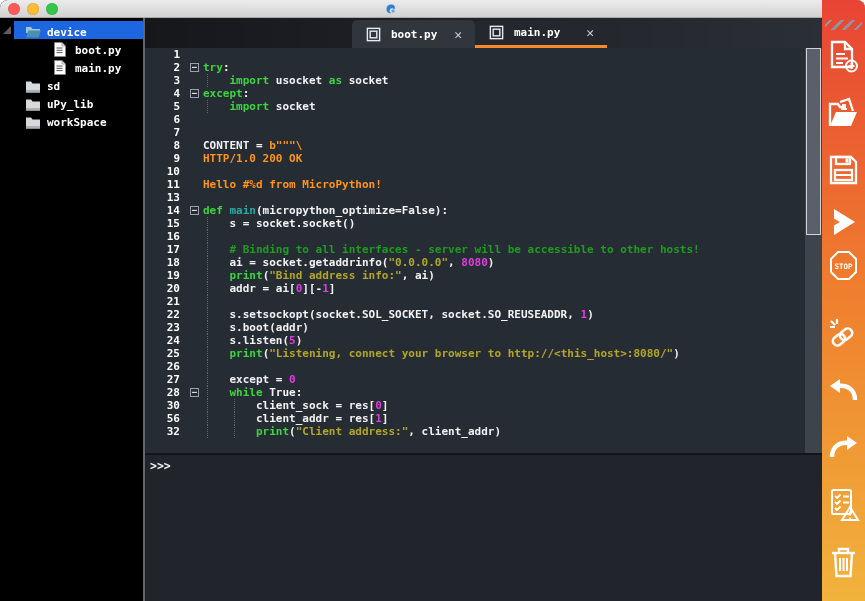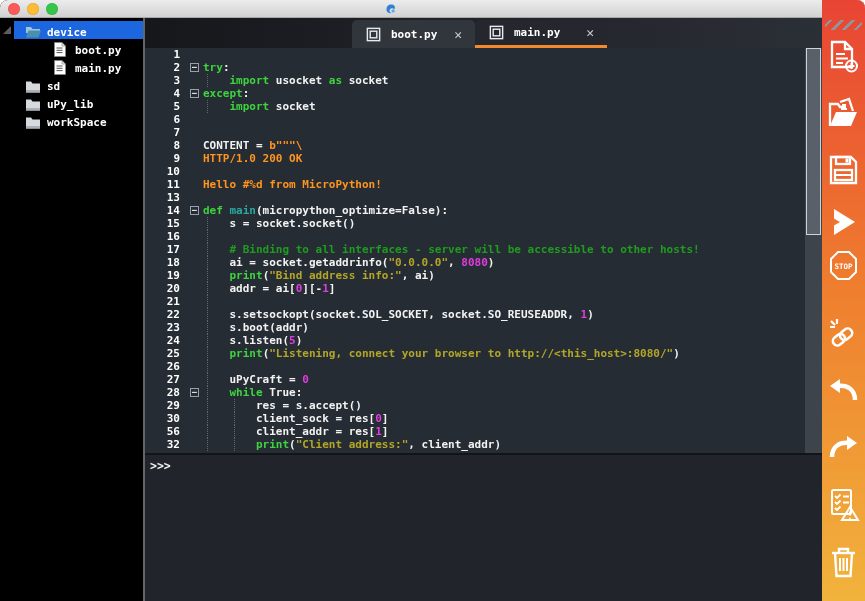--- a/index.html
+++ b/index.html
@@ -220,23 +220,22 @@
           <div class="ed-line"><span class="ln">17</span><span class="foldc"></span><span class="code"><i class="guide" style="left: 4px;"></i><span class="tk-pl">    </span><span class="tk-com"># Binding to all interfaces - server will be accessible to other hosts!</span></span></div>
           <div class="ed-line"><span class="ln">18</span><span class="foldc"></span><span class="code"><i class="guide" style="left: 4px;"></i><span class="tk-pl">    ai = socket.getaddrinfo(</span><span class="tk-str">"0.0.0.0"</span><span class="tk-pl">, </span><span class="tk-num">8080</span><span class="tk-pl">)</span></span></div>
           <div class="ed-line"><span class="ln">19</span><span class="foldc"></span><span class="code"><i class="guide" style="left: 4px;"></i><span class="tk-pl">    </span><span class="tk-kw">print</span><span class="tk-pl">(</span><span class="tk-str">"Bind address info:"</span><span class="tk-pl">, ai)</span></span></div>
           <div class="ed-line"><span class="ln">20</span><span class="foldc"></span><span class="code"><i class="guide" style="left: 4px;"></i><span class="tk-pl">    addr = ai[</span><span class="tk-num">0</span><span class="tk-pl">][-</span><span class="tk-num">1</span><span class="tk-pl">]</span></span></div>
           <div class="ed-line"><span class="ln">21</span><span class="foldc"></span><span class="code"><i class="guide" style="left: 4px;"></i></span></div>
           <div class="ed-line"><span class="ln">22</span><span class="foldc"></span><span class="code"><i class="guide" style="left: 4px;"></i><span class="tk-pl">    s.setsockopt(socket.SOL_SOCKET, socket.SO_REUSEADDR, </span><span class="tk-num">1</span><span class="tk-pl">)</span></span></div>
           <div class="ed-line"><span class="ln">23</span><span class="foldc"></span><span class="code"><i class="guide" style="left: 4px;"></i><span class="tk-pl">    s.boot(addr)</span></span></div>
           <div class="ed-line"><span class="ln">24</span><span class="foldc"></span><span class="code"><i class="guide" style="left: 4px;"></i><span class="tk-pl">    s.listen(</span><span class="tk-num">5</span><span class="tk-pl">)</span></span></div>
           <div class="ed-line"><span class="ln">25</span><span class="foldc"></span><span class="code"><i class="guide" style="left: 4px;"></i><span class="tk-pl">    </span><span class="tk-kw">print</span><span class="tk-pl">(</span><span class="tk-str">"Listening, connect your browser to http://&lt;this_host&gt;:8080/"</span><span class="tk-pl">)</span></span></div>
           <div class="ed-line"><span class="ln">26</span><span class="foldc"></span><span class="code"><i class="guide" style="left: 4px;"></i></span></div>
-          <div class="ed-line"><span class="ln">27</span><span class="foldc"></span><span class="code"><i class="guide" style="left: 4px;"></i><span class="tk-pl">    uPyCraft = </span><span class="tk-num">0</span></span></div>
+          <div class="ed-line"><span class="ln">27</span><span class="foldc"></span><span class="code"><i class="guide" style="left: 4px;"></i><span class="tk-pl">    except = </span><span class="tk-num">0</span></span></div>
           <div class="ed-line"><span class="ln">28</span><span class="foldc"><span class="fold-box">−</span></span><span class="code"><i class="guide" style="left: 4px;"></i><span class="tk-pl">    </span><span class="tk-kw">while</span><span class="tk-pl"> True:</span></span></div>
-          <div class="ed-line"><span class="ln">29</span><span class="foldc"></span><span class="code"><i class="guide" style="left: 4px;"></i><i class="guide" style="left: 30.52px;"></i><span class="tk-pl">        res = s.accept()</span></span></div>
           <div class="ed-line"><span class="ln">30</span><span class="foldc"></span><span class="code"><i class="guide" style="left: 4px;"></i><i class="guide" style="left: 30.52px;"></i><span class="tk-pl">        client_sock = res[</span><span class="tk-num">0</span><span class="tk-pl">]</span></span></div>
           <div class="ed-line"><span class="ln">56</span><span class="foldc"></span><span class="code"><i class="guide" style="left: 4px;"></i><i class="guide" style="left: 30.52px;"></i><span class="tk-pl">        client_addr = res[</span><span class="tk-num">1</span><span class="tk-pl">]</span></span></div>
           <div class="ed-line"><span class="ln">32</span><span class="foldc"></span><span class="code"><i class="guide" style="left: 4px;"></i><i class="guide" style="left: 30.52px;"></i><span class="tk-pl">        </span><span class="tk-kw">print</span><span class="tk-pl">(</span><span class="tk-str">"Client address:"</span><span class="tk-pl">, client_addr)</span></span></div>
         </div>
       <div class="scrollbar">
         <div class="scroll-thumb"></div>
       </div>
     </div>
 
     <div class="console">

